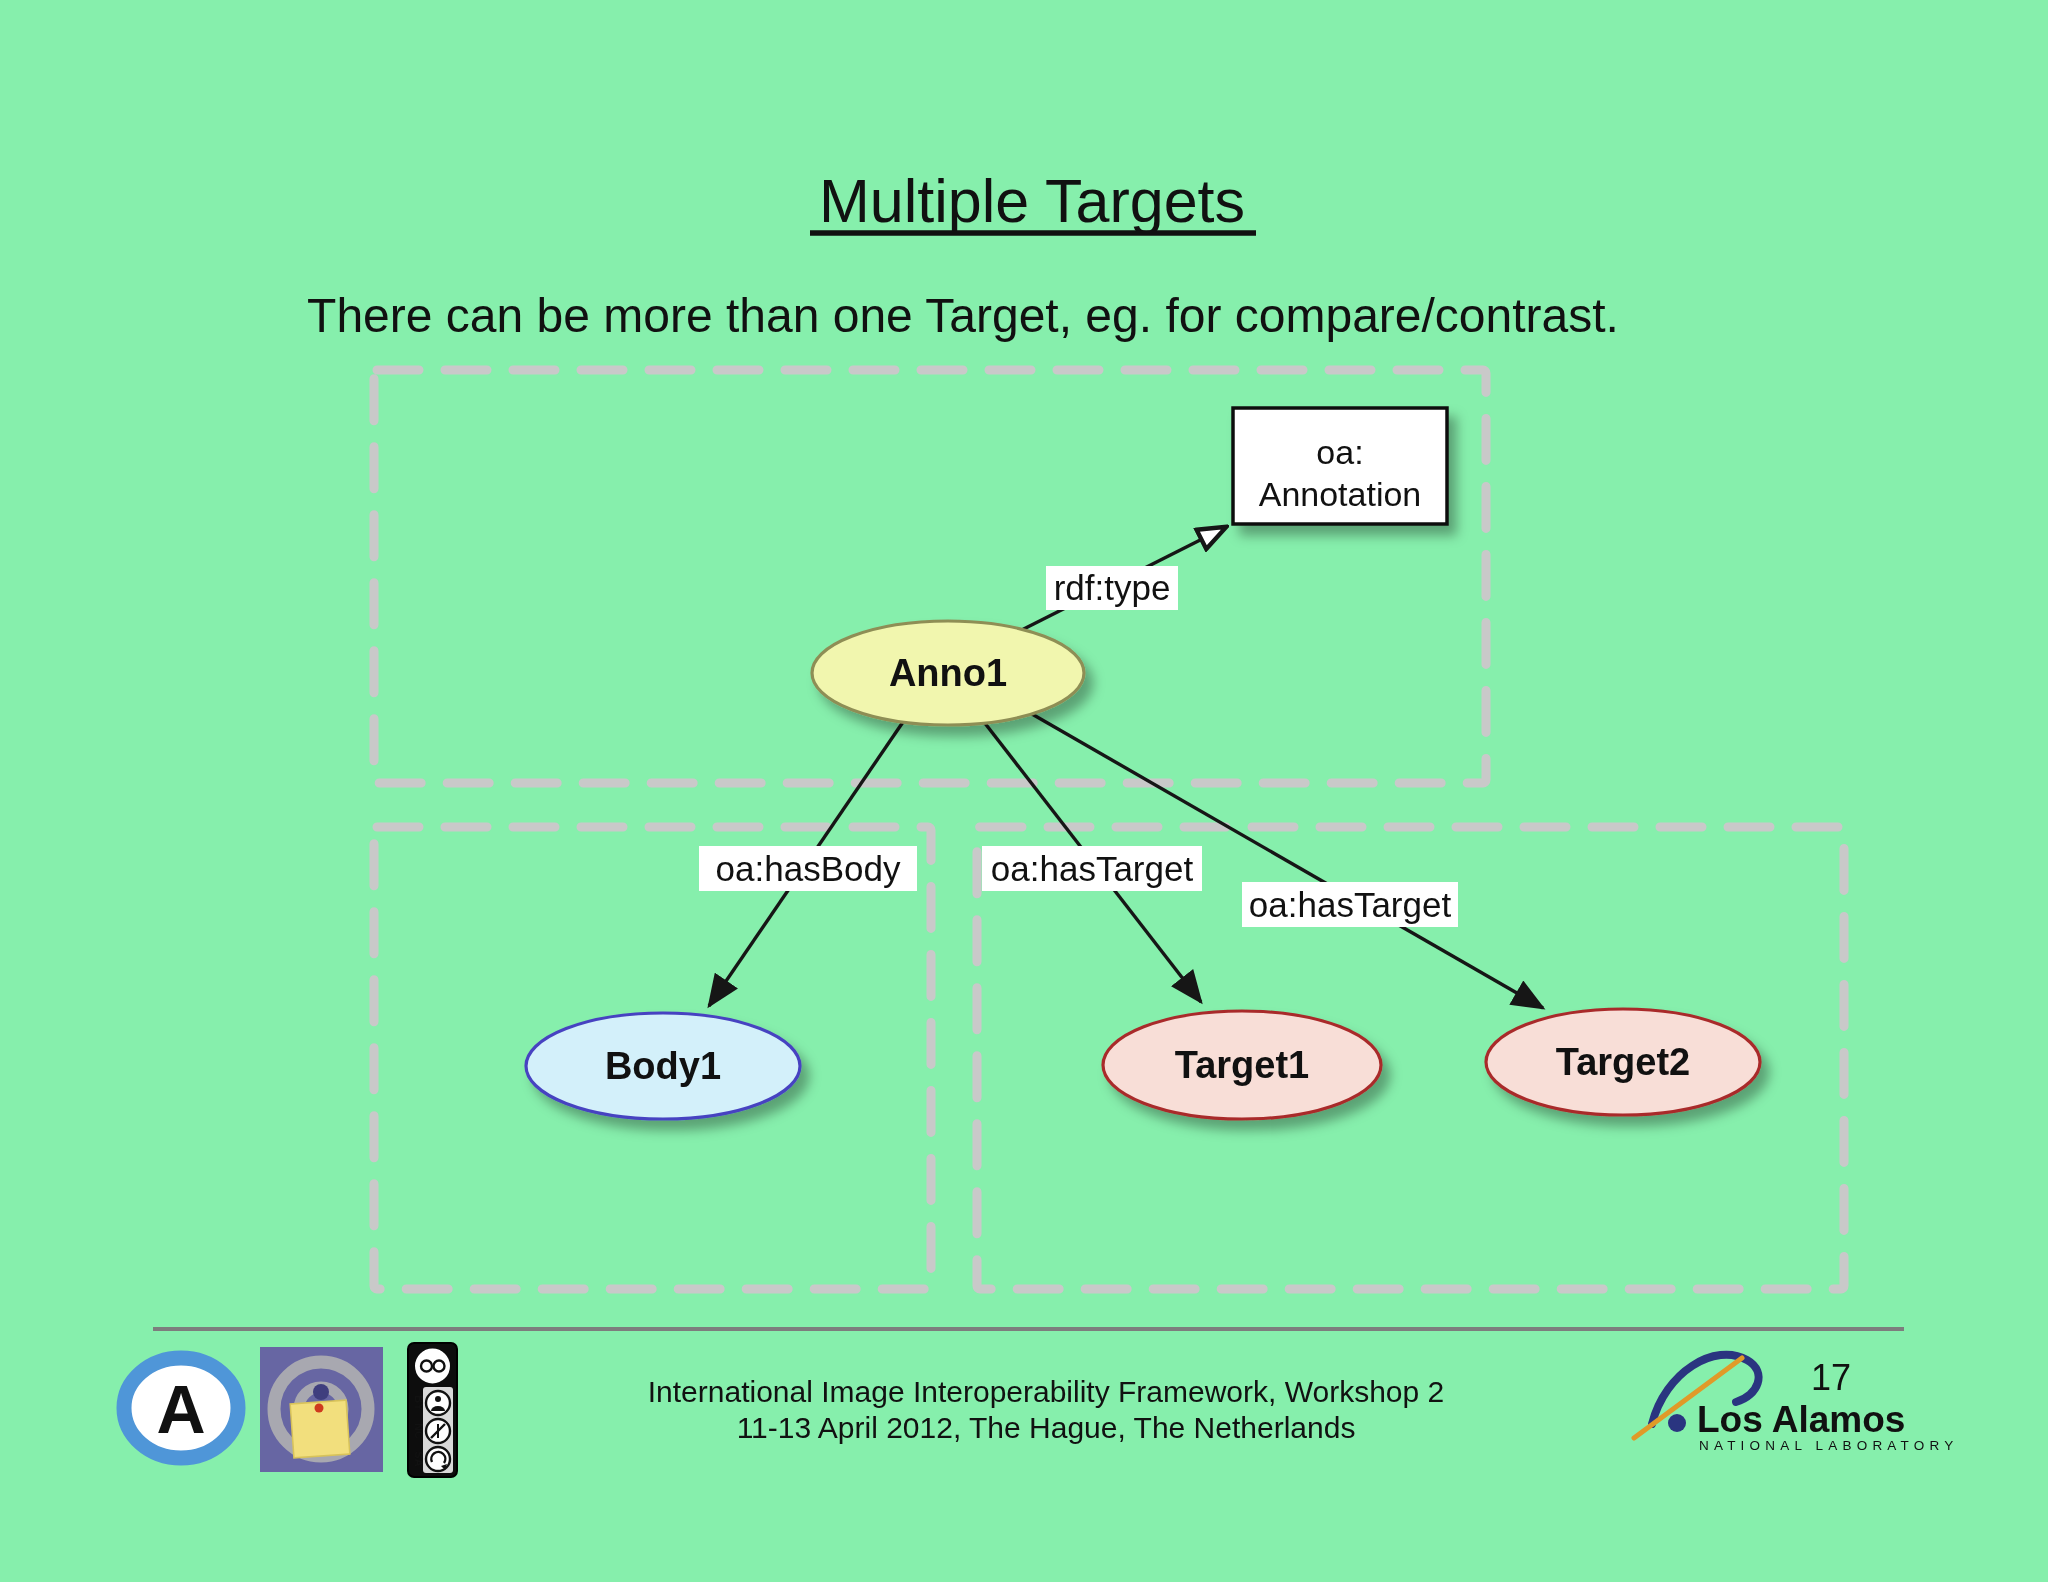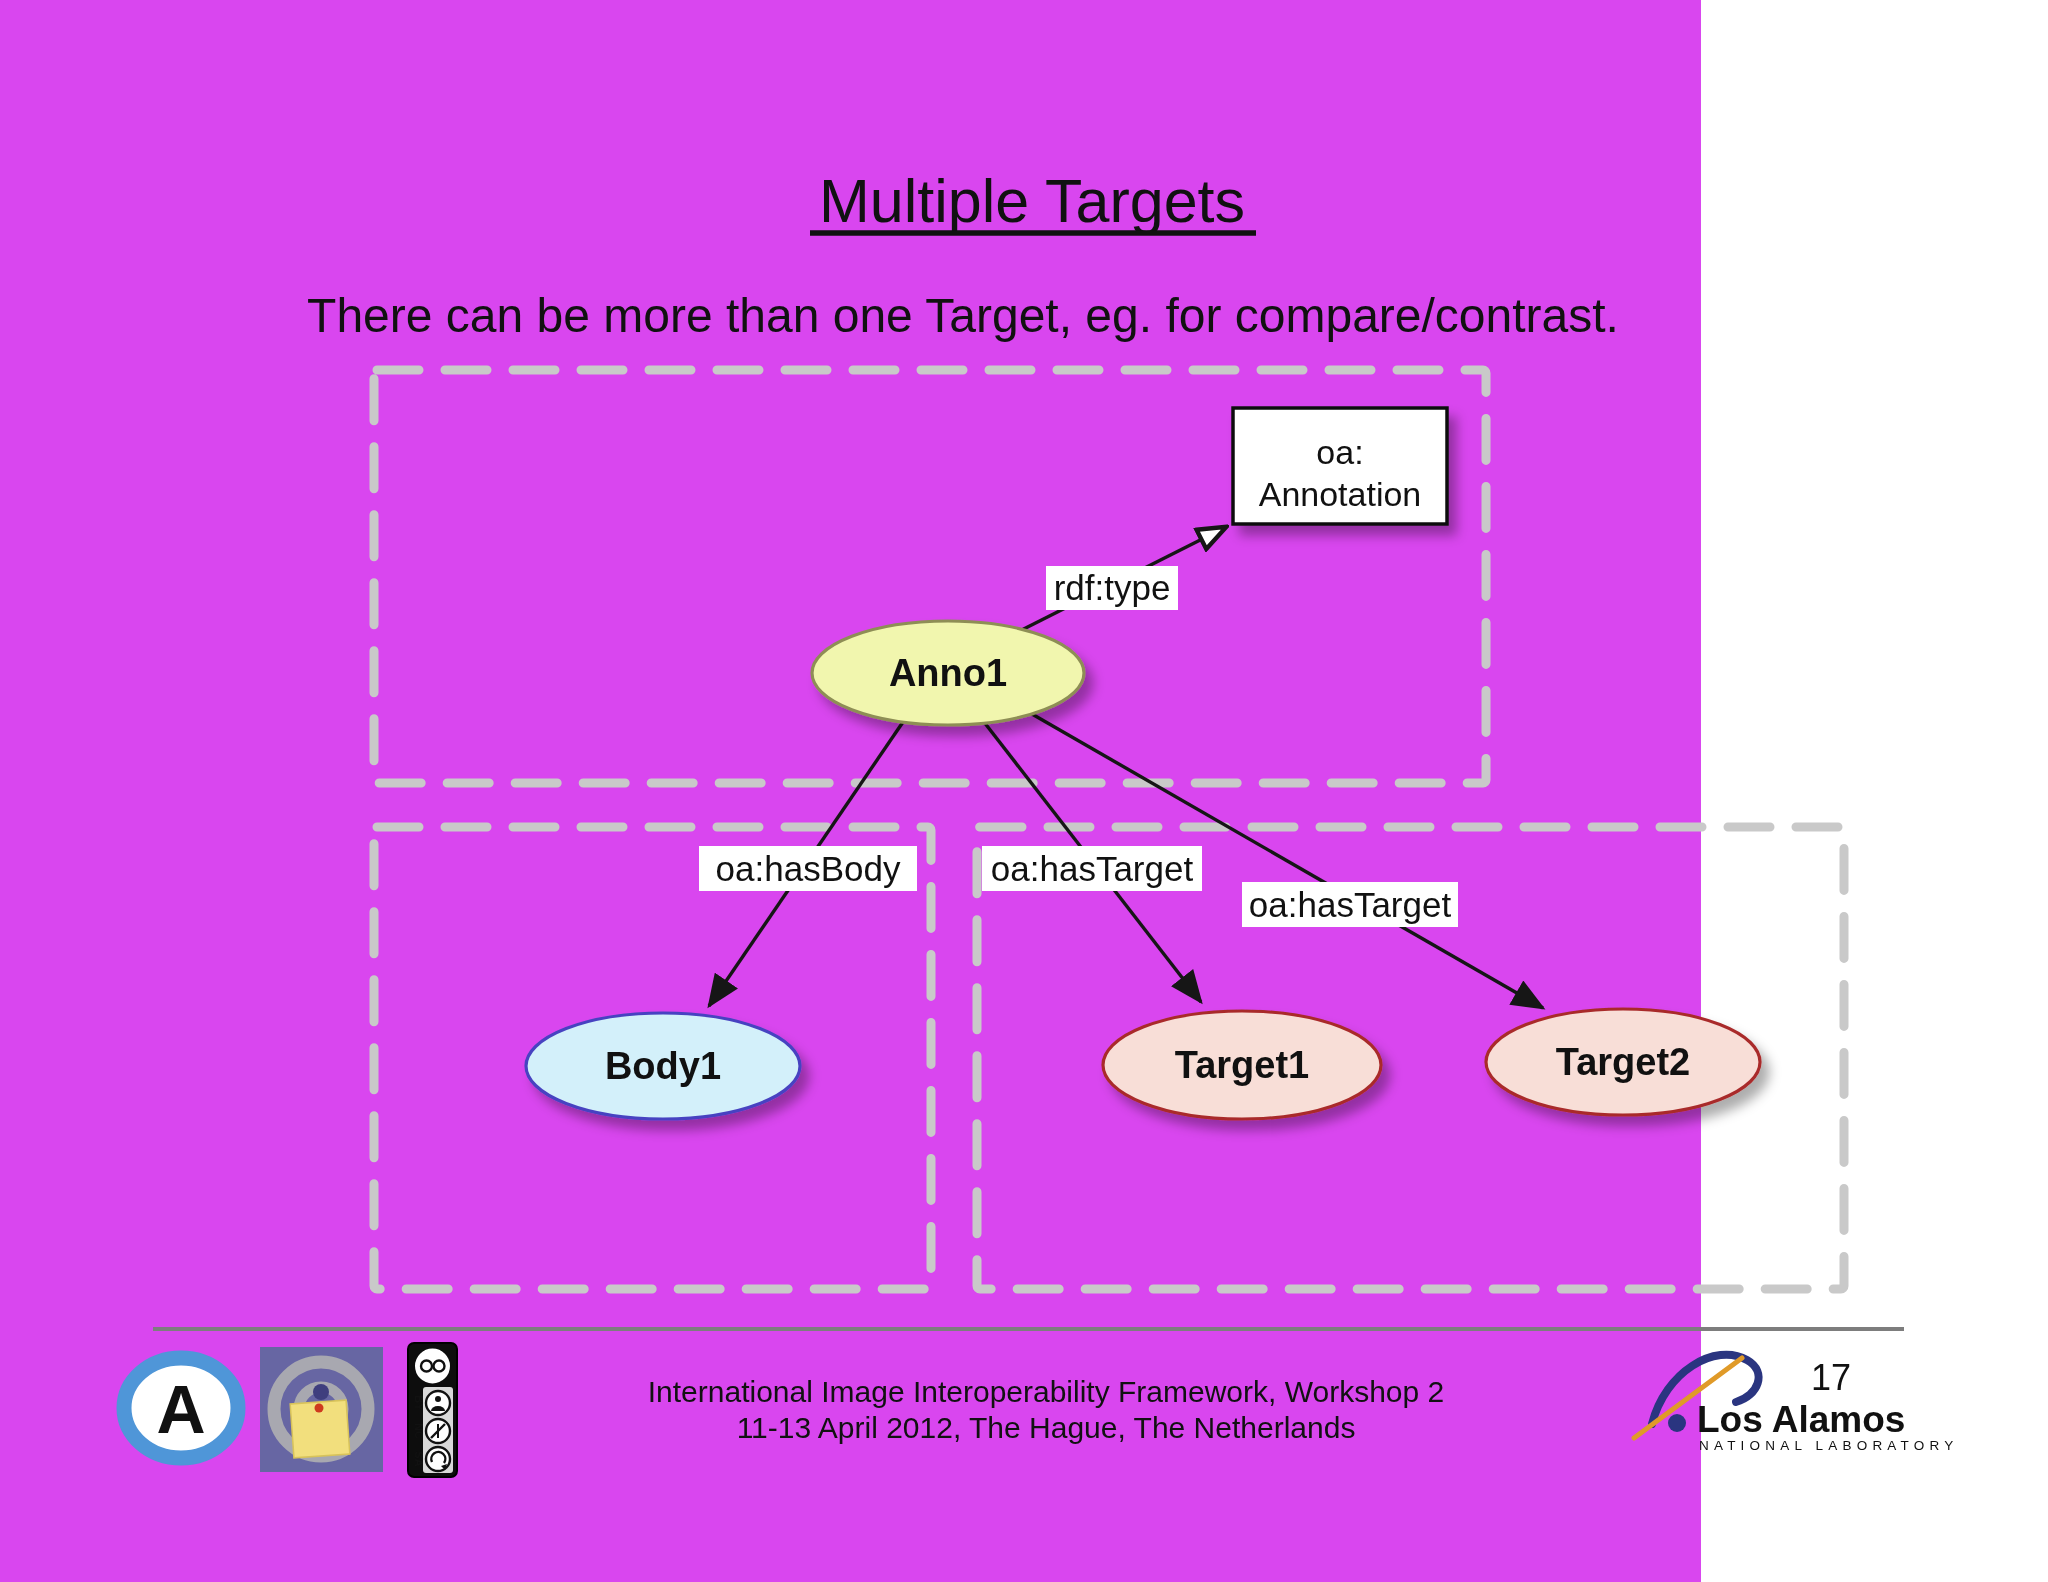--- a/index.html
+++ b/index.html
@@ -1,17 +1,17 @@
 <!DOCTYPE html>
 <html><head>
 <meta charset="utf-8">
 <style>
   html,body{margin:0;padding:0;background:#ffffff;}
   body{width:2048px;height:1582px;overflow:hidden;font-family:"Liberation Sans",sans-serif;}
-  .slide{position:relative;width:1701px;height:1582px;background:#d946ef;}
+  .slide{position:relative;width:2048px;height:1582px;background:#86efac;}
   .slide svg{position:absolute;left:0;top:0;}
   svg text{font-family:"Liberation Sans",sans-serif;fill:#111111;}
   .node-label{font-weight:bold;font-size:38px;text-anchor:middle;}
   .edge-label{font-size:35px;text-anchor:middle;}
   .class-label{font-size:34px;text-anchor:middle;}
   .title-text{font-size:61px;text-anchor:middle;}
   .subtitle-text{font-size:48px;text-anchor:middle;}
   .footer-text{font-size:30px;text-anchor:middle;}
   .page-num{font-size:36px;text-anchor:middle;}
   .edge{stroke:#161616;stroke-width:3.4;fill:none;}

